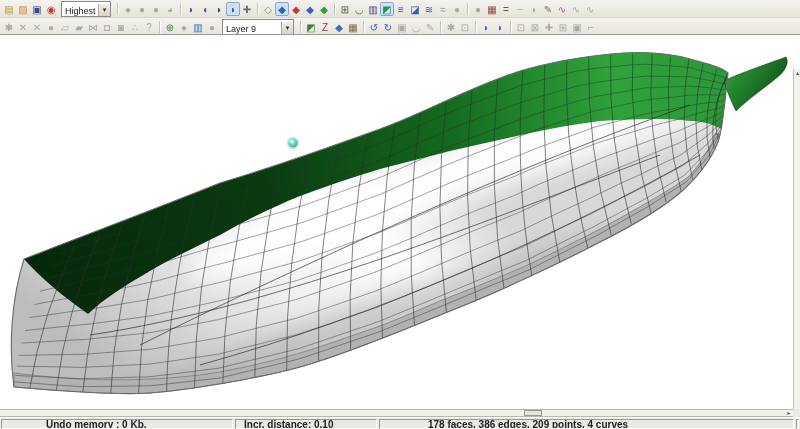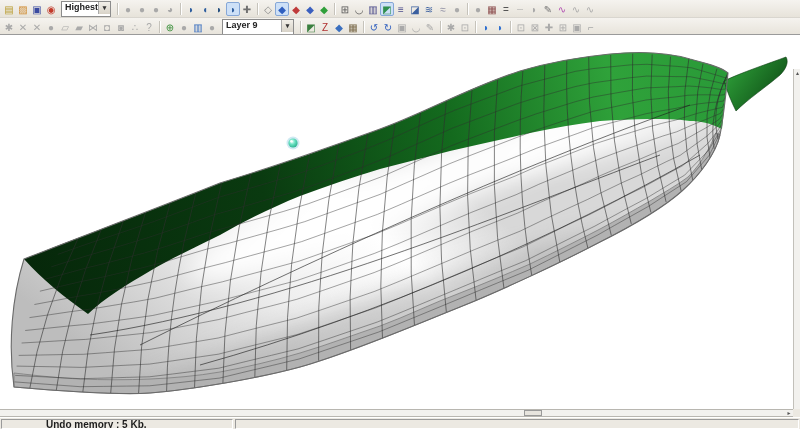--- a/index.html
+++ b/index.html
@@ -6,22 +6,22 @@
   #app{position:relative;width:800px;height:429px;background:#ece9e2;overflow:hidden;
        font-family:"Liberation Sans",sans-serif;font-size:10px;color:#222;}
   
   .trow{display:flex;align-items:center;height:16px;padding:1px 2px 0 2px;background:linear-gradient(#f5f3ef,#e7e3da);}
   #trow2{border-top:1px solid #d9d6cf;height:16px;}
   .tbtn{width:14px;height:14px;line-height:13px;text-align:center;font-size:10px;
         border:1px solid transparent;border-radius:2px;padding:0;background:transparent;
         margin:0 0px;cursor:default;flex:0 0 auto;}
   .tbtn.pressed{background:#cde0f7;border-color:#86a7d7;}
   .tsep{width:1px;height:12px;background:#c6c3bb;box-shadow:1px 0 0 #fff;margin:0 3px;flex:0 0 auto;}
-  .tdd{display:flex;align-items:flex-start;height:14px;background:#fff;border:1px solid #8c8c8c;
-       font-size:9px;margin:4px 3px;flex:0 0 auto;position:relative;font-weight:bold;}
+  .tdd{display:flex;align-items:flex-end;height:14px;background:#fff;border:1px solid #8c8c8c;
+       font-size:9px;margin:4px 3px;flex:0 0 auto;position:relative;}
   .tdd .val{flex:1;padding:0 3px;white-space:nowrap;overflow:hidden;}
   .tdd .arr{width:11px;height:12px;background:linear-gradient(#f2efe9,#d8d3c8);border-left:1px solid #aaa;
             font-size:7px;line-height:12px;text-align:center;color:#333;}
   
   #viewport{position:absolute;left:0;top:34px;width:800px;height:375px;background:#fff;
             border-top:1px solid #9a9a9a;box-sizing:border-box;}
   #hull-svg{position:absolute;left:0;top:0;}
   
   #vscroll{position:absolute;right:0;top:34px;width:7px;height:375px;background:#f2f1ee;
            border-left:1px solid #c2c0ba;box-sizing:border-box;}
@@ -248,16 +248,18 @@
     </div>
   </div>
 
   <div id="hscroll">
     <div id="hthumb"></div>
     <div id="harrow">▸</div>
   </div>
   <div id="corner"></div>
 
   <div id="statusbar">
-    <div class="spanel" style="width:232px;padding-left:44px;">Undo memory : 5 Kb.</div>
+    <div class="spanel" style="width:232px;padding-left:44px;">Undo memory : 0 Kb.</div>
+    <div class="spanel" style="width:142px;padding-left:8px;">Incr. distance: 0.10</div>
+    <div class="spanel" style="width:415px;padding-left:48px;">178 faces, 386 edges, 209 points, 4 curves</div>
     <div class="spanel" style="flex:1;"></div>
   </div>
 </div>
 
 </body></html>

